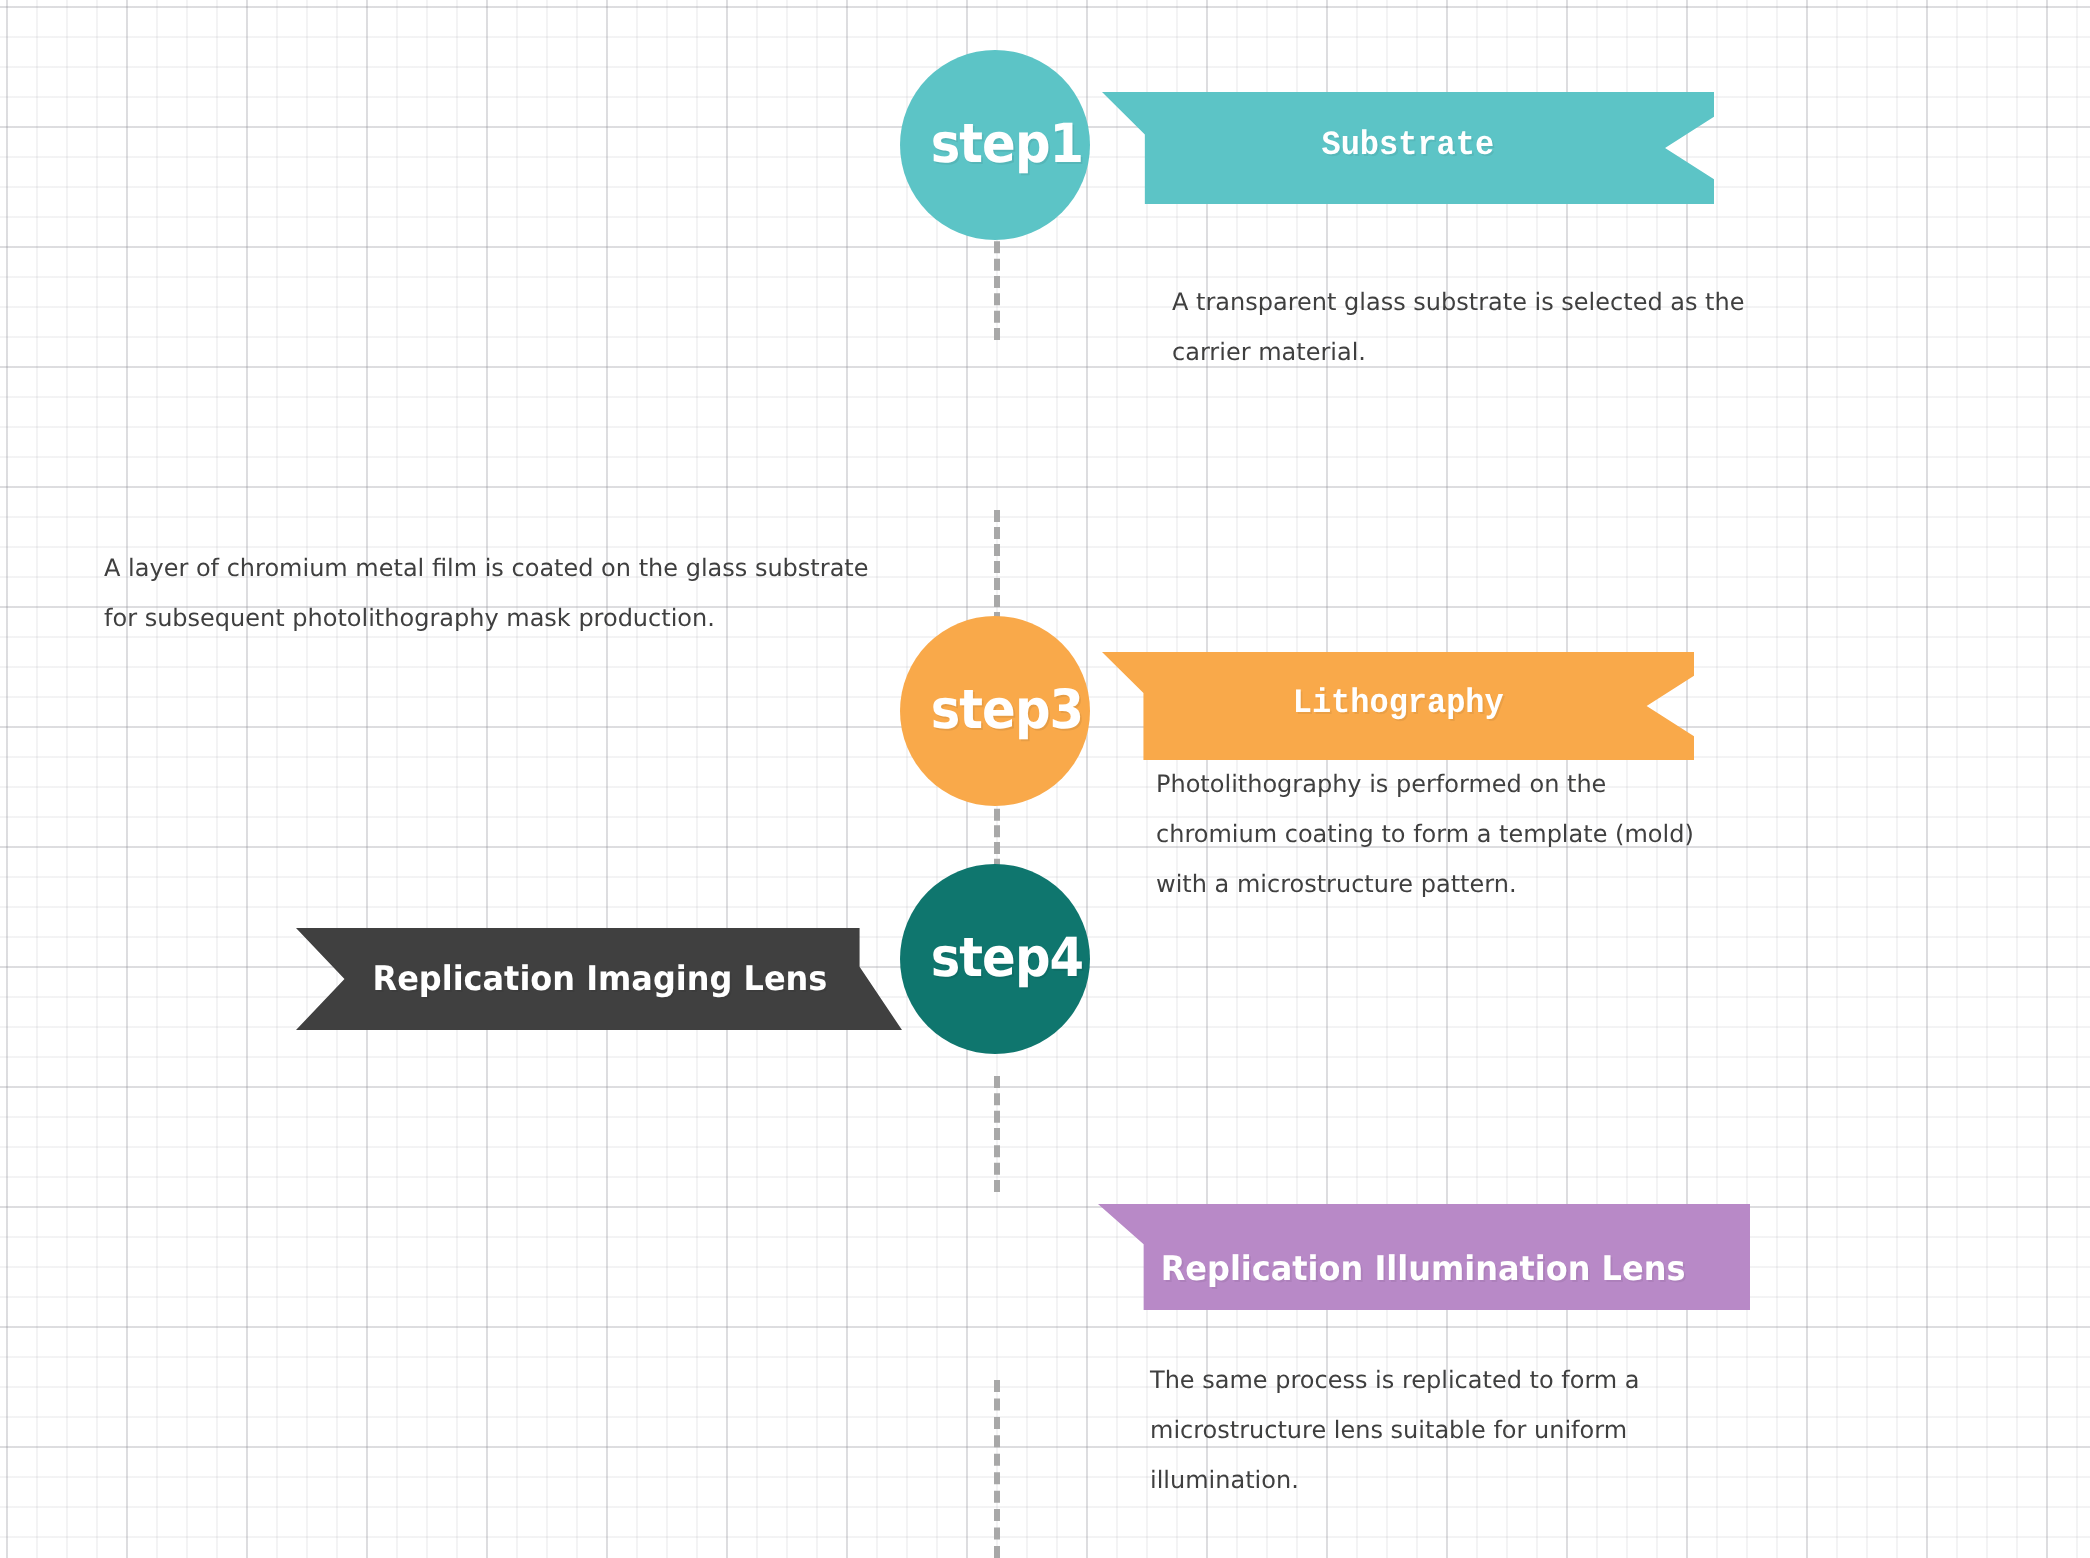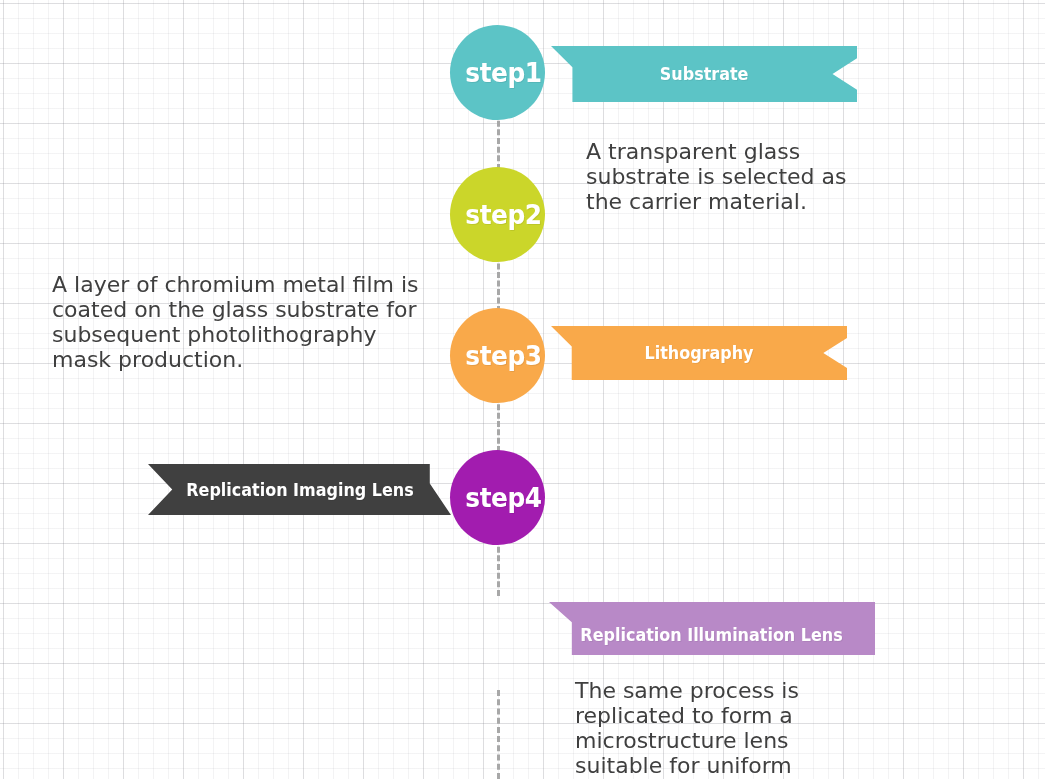--- a/index.html
+++ b/index.html
@@ -90,20 +90,21 @@
     clip-path: polygon(
       0% 0%,
       100% 0%,
       100% 22%,
       92% 50%,
       100% 78%,
       100% 100%,
       7% 100%,
       7% 38%
     );
+    font-family: Liberation Mono, monospace;
   }
   
   .banner.left-side {
     clip-path: polygon(
       0% 0%,
       93% 0%,
       93% 38%,
       100% 100%,
       0% 100%,
       8% 50%
@@ -117,21 +118,21 @@
       100% 100%,
       7% 100%,
       7% 38%
     );
   }
 
   
   .description {
     position: absolute;
     color: #3f3f3f;
-    font-size: 22px;
+    font-size: 12px;
     line-height: 25px;
     z-index: 2;
     font-family: "DejaVu Sans", "Liberation Sans", sans-serif;
   }
   .description.align-right { text-align: left; }
 </style>
 </head>
 <body>
 
 <div id="grid-background"></div>
@@ -145,36 +146,34 @@
   <div class="spine" style="top:690px;height:89px;"></div>
 
   <div class="banner right-side" style="left:551px;top:46px;width:306px;height:56px;background-color:#5CC4C6;">
     <span class="banner-label">Substrate</span>
   </div>
   <div class="step-circle" style="left:450px;top:25px;width:95px;height:95px;background-color:#5CC4C6;">
     <span class="step-label">step1</span>
   </div>
   <div class="description" style="left:586px;top:139px;width:300px;">A transparent glass substrate is selected as the carrier material.</div>
 
-  <div class="step-circle" style="left:450px;top:167px;width:95px;height:95px;background-color:#CBD62A;">
-    <span class="step-label">step2</span>
-  </div>
   <div class="description align-right" style="left:52px;top:272px;width:385px;">A layer of chromium metal film is coated on the glass substrate for subsequent photolithography mask production.</div>
 
   <div class="banner right-side" style="left:551px;top:326px;width:296px;height:54px;background-color:#F9A94A;">
     <span class="banner-label">Lithography</span>
   </div>
   <div class="step-circle" style="left:450px;top:308px;width:95px;height:95px;background-color:#F9A94A;">
     <span class="step-label">step3</span>
   </div>
+  <div class="description" style="left:578px;top:380px;width:272px;">Photolithography is performed on the chromium coating to form a template (mold) with a microstructure pattern.</div>
 
   <div class="banner left-side" style="left:148px;top:464px;width:303px;height:51px;background-color:#404040;">
     <span class="banner-label">Replication Imaging Lens</span>
   </div>
-  <div class="step-circle" style="left:450px;top:450px;width:95px;height:95px;background-color:#a21caf;">
+  <div class="step-circle" style="left:450px;top:432px;width:95px;height:95px;background-color:#0f766e;">
     <span class="step-label">step4</span>
   </div>
 
   <div class="banner plain-right" style="left:549px;top:602px;width:326px;height:53px;background-color:#B889C7;">
     <span class="banner-label" style="position:relative;top:6px;">Replication Illumination Lens</span>
   </div>
   <div class="description" style="left:575px;top:678px;width:290px;">The same process is replicated to form a microstructure lens suitable for uniform illumination.</div>
 
 </div>
 

